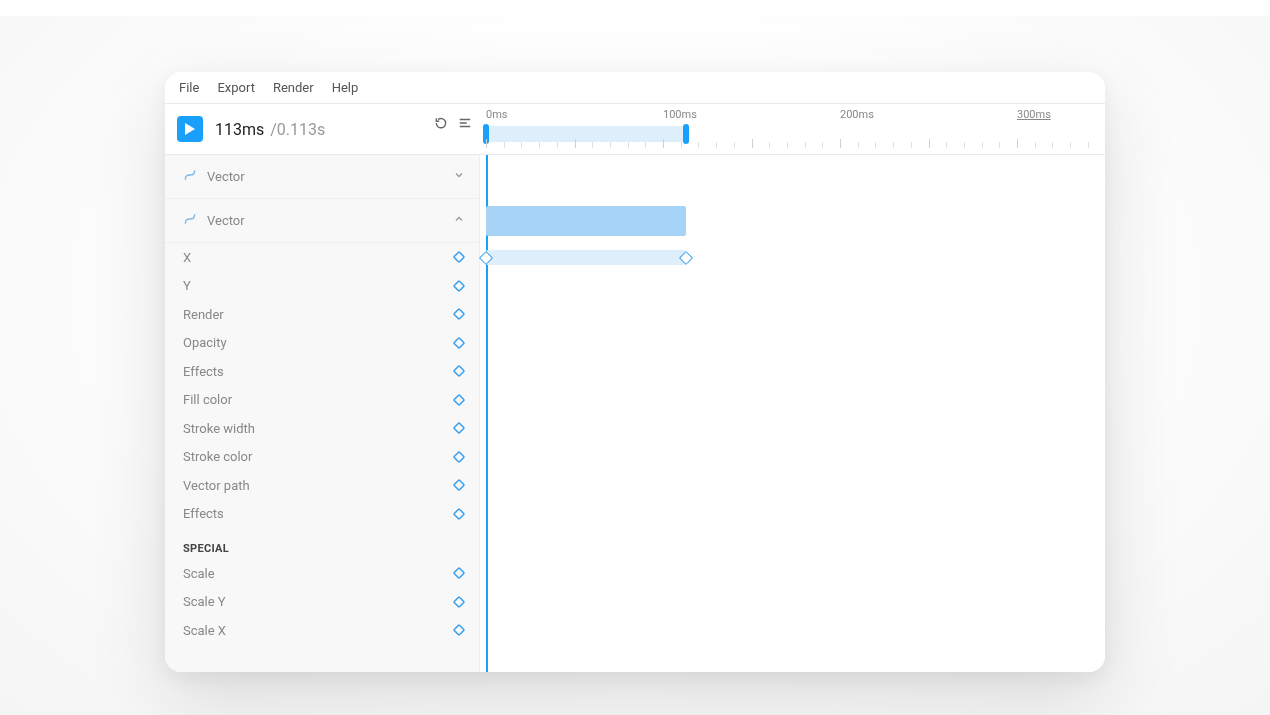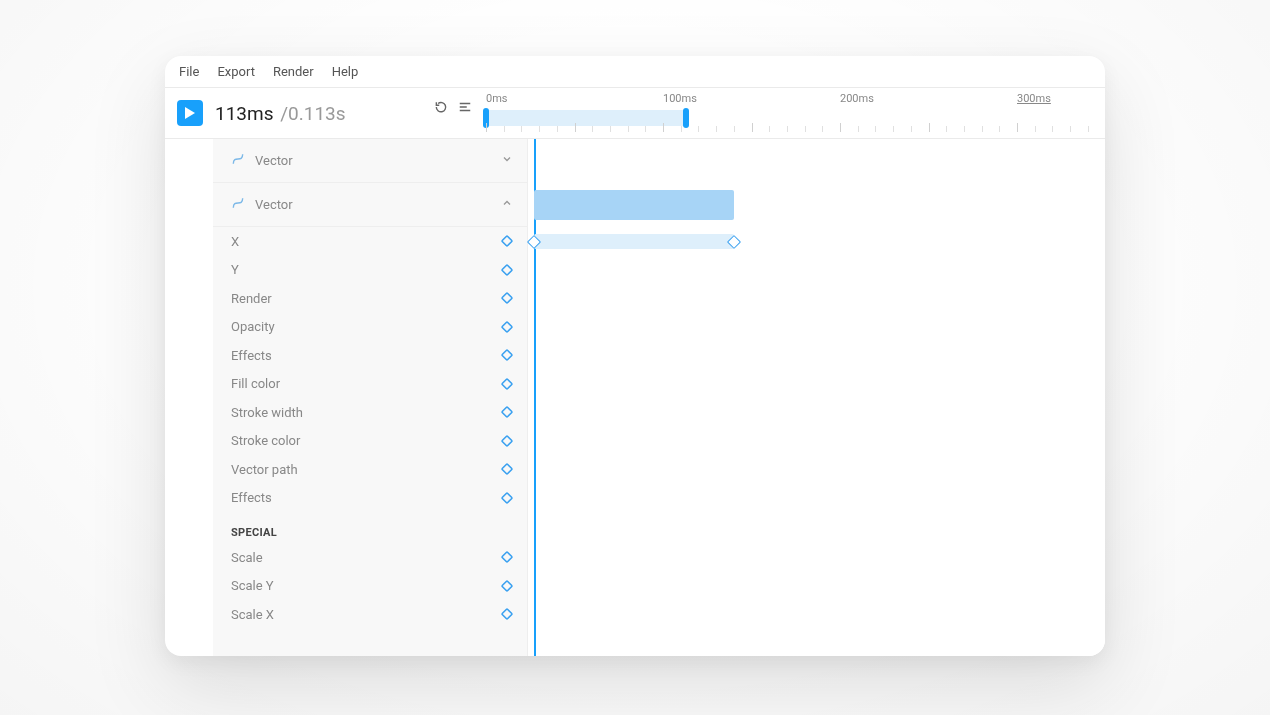--- a/index.html
+++ b/index.html
@@ -9,20 +9,21 @@
       font-family: -apple-system, BlinkMacSystemFont, "Segoe UI", Roboto, Helvetica, Arial, sans-serif;
       background: #fff;
     }
     .backdrop {
       position: absolute;
       inset: 0;
       background: radial-gradient(ellipse at center 40%, rgba(0,0,0,0) 0%, rgba(0,0,0,0) 40%, rgba(0,0,0,0.04) 100%);
       display: flex;
       align-items: flex-start;
       justify-content: center;
+      margin-top: 16px;
     }
     .window {
       position: absolute;
       top: 56px;
       left: 165px;
       width: 940px;
       height: 600px;
       border-radius: 16px;
       background: #fff;
       box-shadow: 0 30px 80px rgba(0,0,0,0.12), 0 6px 20px rgba(0,0,0,0.06);
@@ -62,21 +63,21 @@
       height: 26px;
       background: #18A0FB;
       border-radius: 4px;
       display: flex;
       align-items: center;
       justify-content: center;
       cursor: pointer;
       flex-shrink: 0;
     }
     .play-btn svg { display: block; }
-    .time-readout { font-size: 19px; color: #222; }
+    .time-readout { font-size: 16px; color: #222; }
     .time-readout .sub { color: #999; margin-left: 2px; }
 
     .toolbar-right {
       flex: 1;
       position: relative;
     }
     .icon-btns {
       position: absolute;
       left: -46px;
       top: 12px;
@@ -133,21 +134,20 @@
       height: 6px;
       background: #e0e0e0;
     }
     .tick.major { height: 9px; background: #d0d0d0; }
 
     .body {
       flex: 1;
       display: flex;
       border-top: 1px solid #eaeaea;
       overflow: hidden;
-      padding-left: 48px;
     }
     .sidebar {
       width: 315px;
       background: #f8f8f8;
       border-right: 1px solid #eee;
       overflow: hidden;
       position: relative;
     }
     .content {
       flex: 1;

